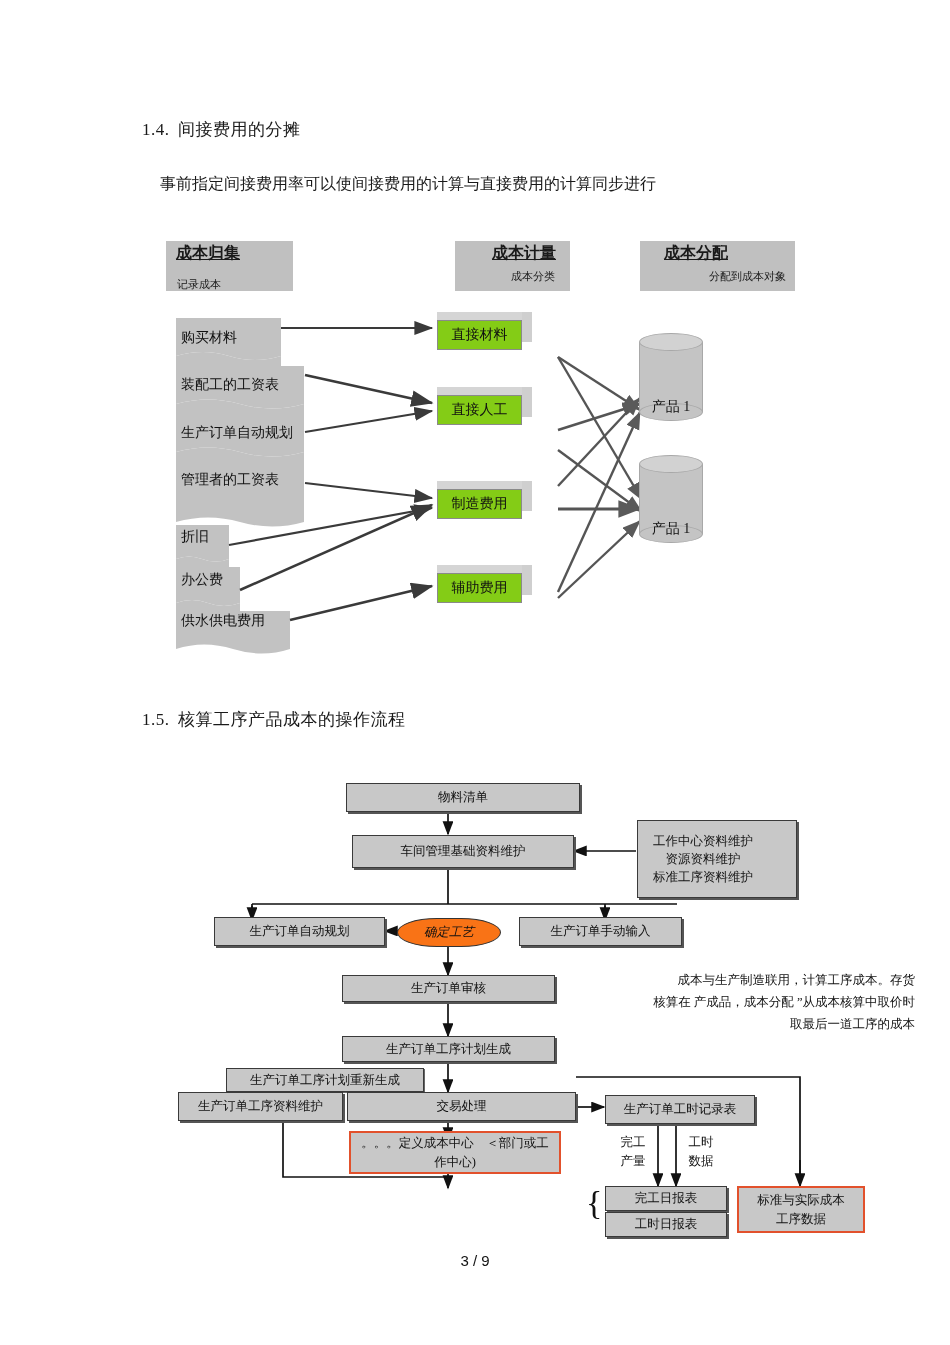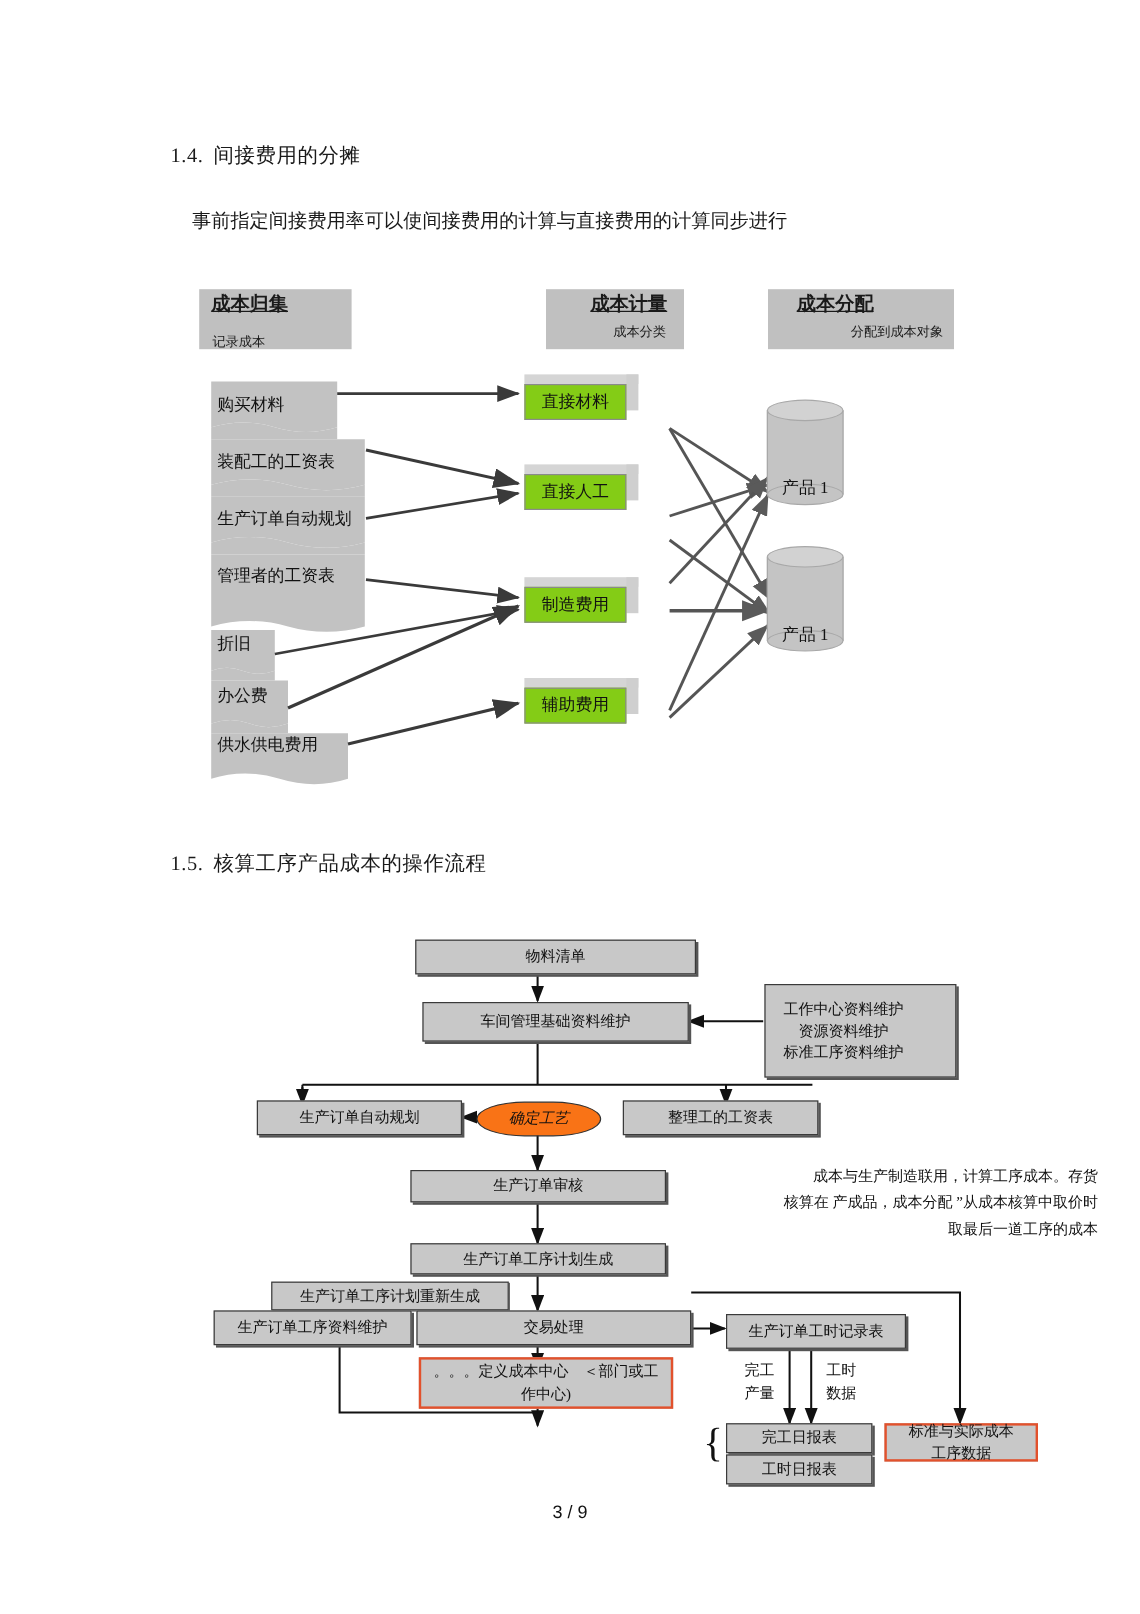--- a/index.html
+++ b/index.html
@@ -289,21 +289,21 @@
     <div class="fbox rt" style="left:637px;top:820px;width:160px;height:78px;">
       <span class="multi">
         <span>工作中心资料维护</span>
         <span>资源资料维护</span>
         <span>标准工序资料维护</span>
       </span>
     </div>
 
     <div class="fbox" style="left:214px;top:917px;width:171px;height:29px;">生产订单自动规划</div>
     <div class="hexbox" style="left:397px;top:918px;width:102px;height:27px;">确定工艺</div>
-    <div class="fbox" style="left:519px;top:917px;width:163px;height:29px;">整理工的工资表</div>
+    <div class="fbox" style="left:519px;top:917px;width:163px;height:29px;">生产订单手动输入</div>
 
     <div class="fbox" style="left:342px;top:975px;width:213px;height:27px;">生产订单审核</div>
 
     <div class="fbox" style="left:342px;top:1036px;width:213px;height:26px;">生产订单工序计划生成</div>
 
     <div class="fbox plain" style="left:226px;top:1068px;width:198px;height:24px;">生产订单工序计划重新生成</div>
 
     <div class="fbox" style="left:178px;top:1092px;width:165px;height:29px;">生产订单工序资料维护</div>
 
     <div class="fbox" style="left:347px;top:1092px;width:229px;height:29px;">交易处理</div>
@@ -325,21 +325,21 @@
     <div class="edge-lbl" style="left:681px;top:1133px;width:40px;">
       <span>工时</span><br>
       <span>数据</span>
     </div>
 
     <div class="brace" style="left:586px;top:1186px;">{</div>
 
     <div class="fbox" style="left:605px;top:1186px;width:122px;height:25px;">完工日报表</div>
     <div class="fbox" style="left:605px;top:1212px;width:122px;height:25px;">工时日报表</div>
 
-    <div class="fbox red" style="left:737px;top:1186px;width:128px;height:32px;">
+    <div class="fbox red" style="left:737px;top:1186px;width:128px;height:47px;">
       <span class="multi">
         <span>标准与实际成本</span>
         <span>工序数据</span>
       </span>
     </div>
 
     <div class="note" style="left:585px;top:970px;width:330px;">
       <span>成本与生产制造联用，计算工序成本。存货</span><br>
       <span>核算在  产成品，成本分配  ”从成本核算中取价时</span><br>
       <span>取最后一道工序的成本</span>

